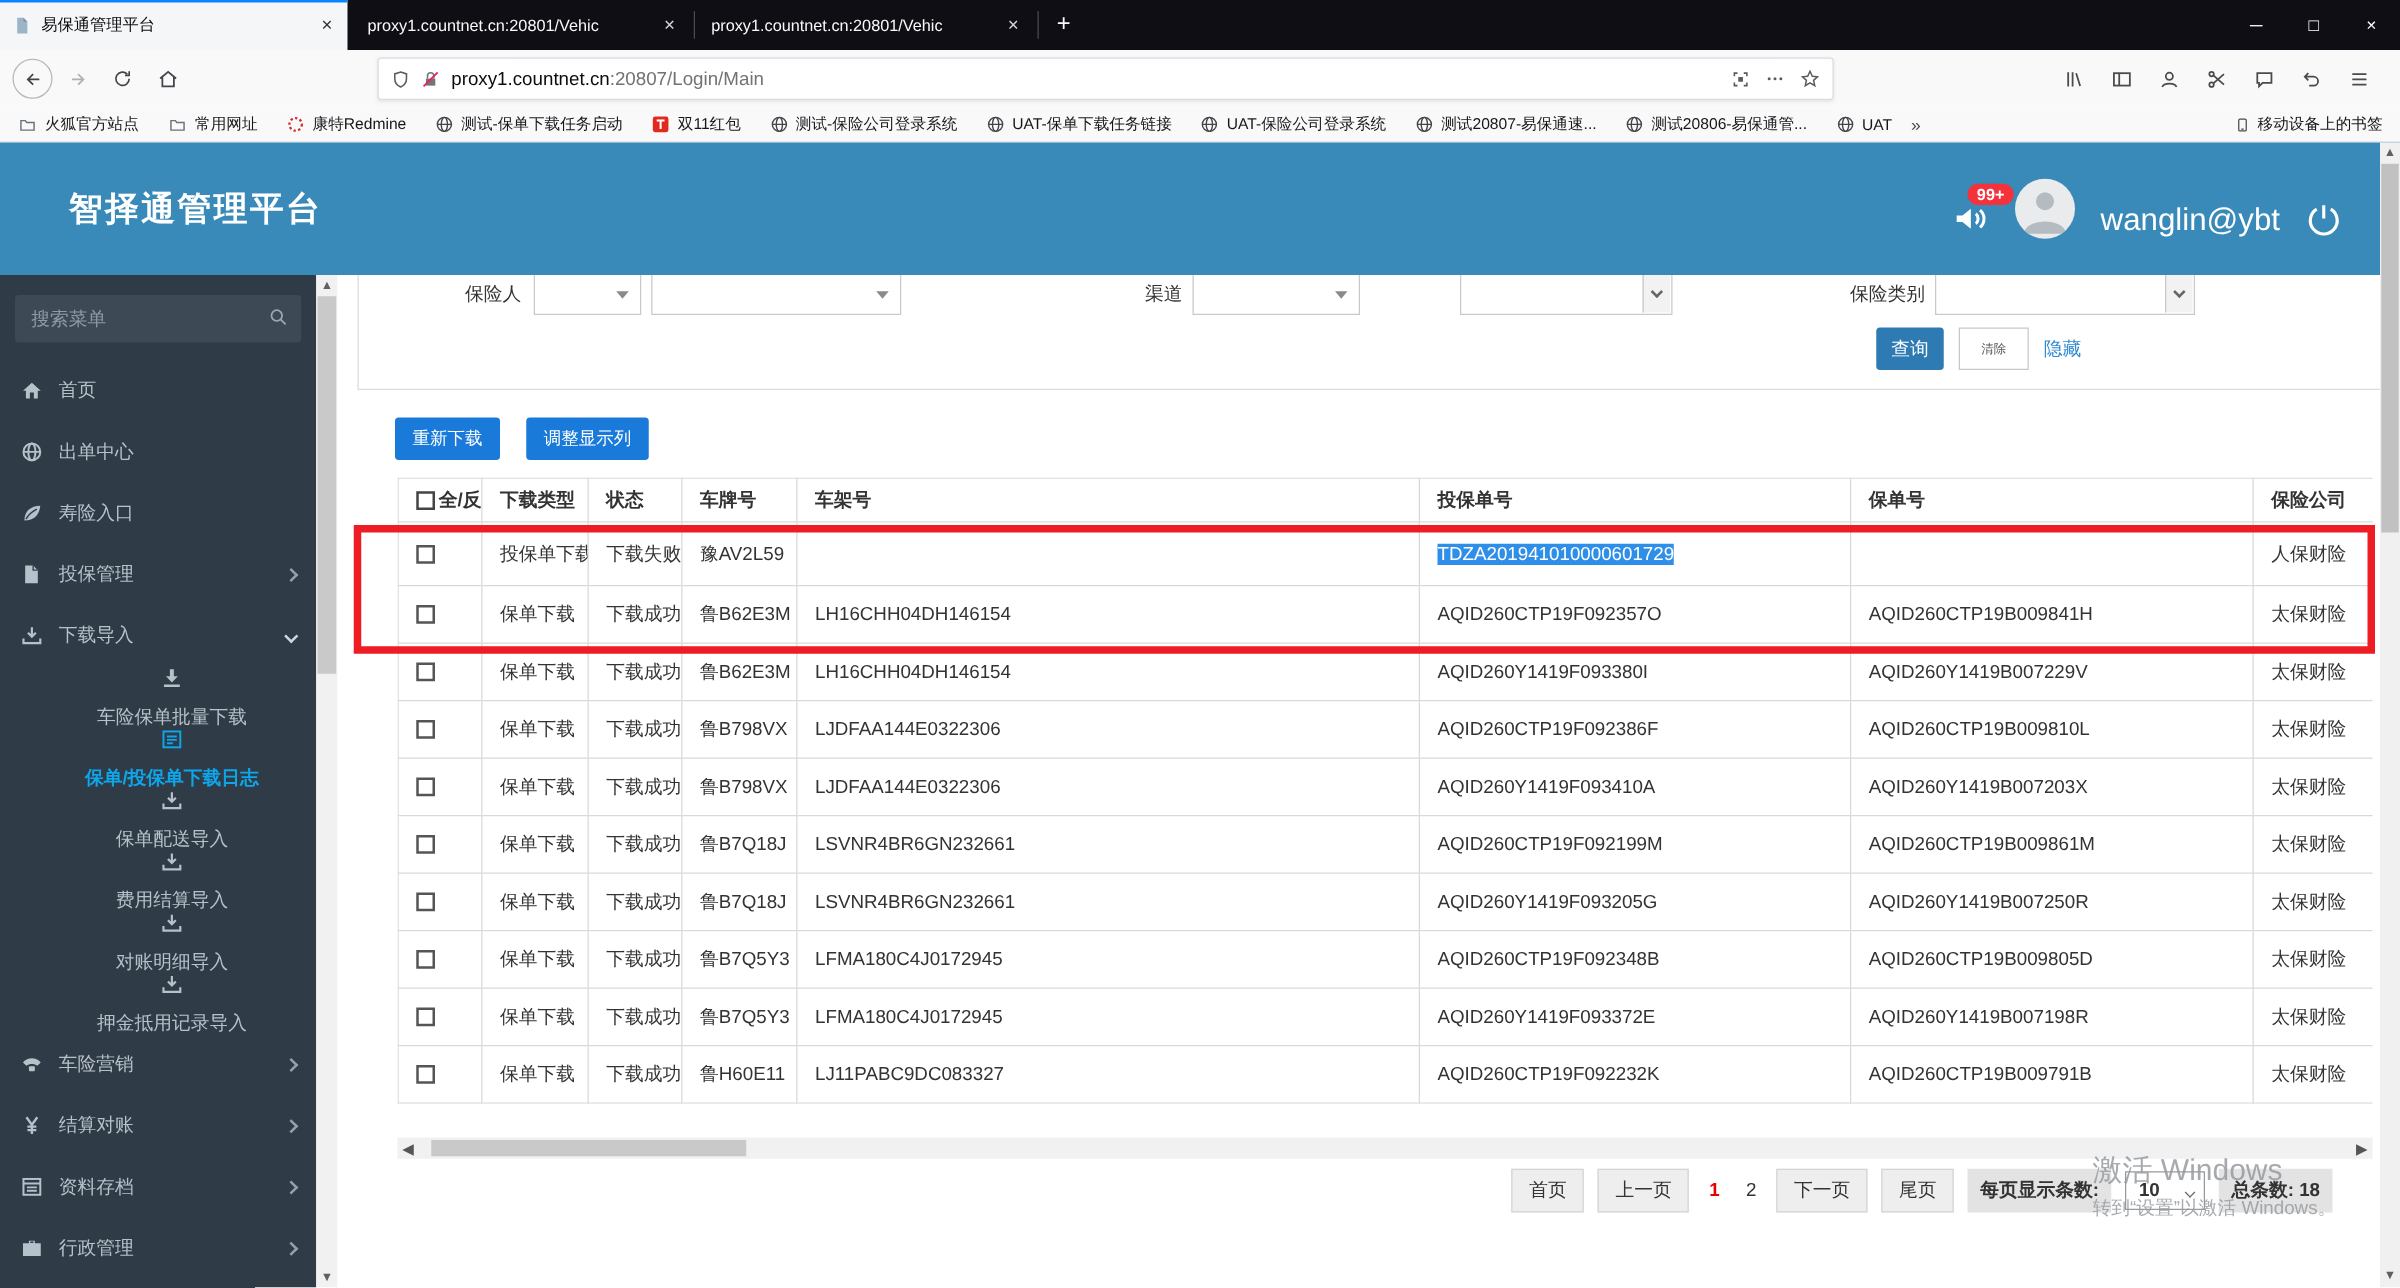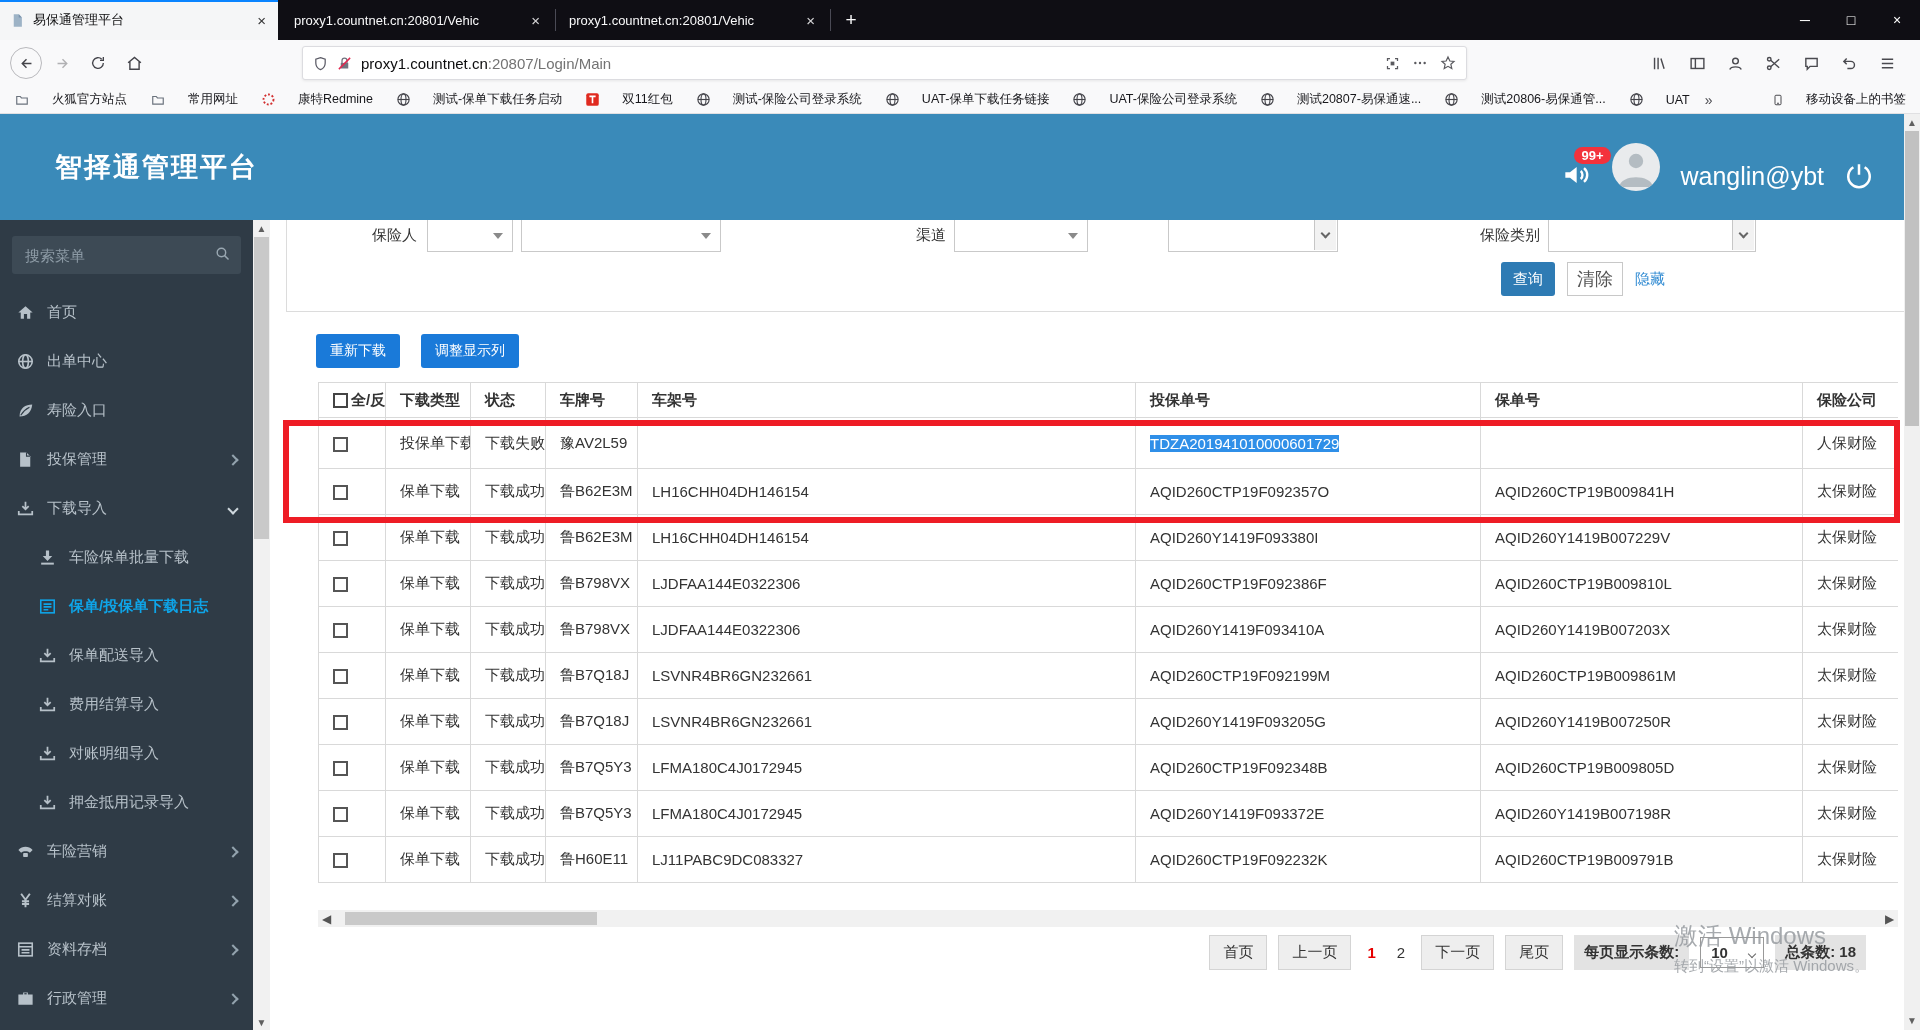--- a/index.html
+++ b/index.html
@@ -22,21 +22,21 @@
   .nav-ic { width:32px; height:32px; display:flex; align-items:center; justify-content:center; color:#44444a; margin-right:4px; }
   .nav-ic.circle { border:1px solid #b9b9bd; border-radius:50%; }
   .nav-ic.dis { color:#b1b1b3; }
   .urlbar { margin-left:148px; width:1165px; height:34px; background:#fff; border:1px solid #dcdce0; border-radius:3px; display:flex; align-items:center; padding:0 10px; gap:9px; box-shadow:0 1px 3px rgba(0,0,0,.08); }
   .urltext { font-size:15px; color:#737373; flex:1; }
   .urltext b { color:#0c0c0d; font-weight:normal; }
   .url-right { display:flex; align-items:center; gap:12px; color:#5a5a5f; }
   .tools { margin-left:auto; display:flex; align-items:center; gap:21px; color:#4a4a4f; padding-right:14px; }
 
   .bmbar { height:28px; background:#f9f9fa; border-bottom:1px solid #e0e0e2; display:flex; align-items:center; padding:0 14px; gap:23px; font-size:12.5px; color:#17171b; flex:none; }
-  .bm { display:flex; align-items:center; gap:22px; white-space:nowrap; }
+  .bm { display:flex; align-items:center; gap:6px; white-space:nowrap; }
   .bm-ovf { color:#4a4a4f; font-size:14px; margin-left:-8px; }
   .bm.mobile { margin-left:auto; }
 
   
   .apphdr { height:106px; background:#3a8ab9; display:flex; align-items:center; padding:0 0 0 55px; flex:none; }
   .apphdr .apptitle { color:#fff; font-size:27px; font-weight:bold; letter-spacing:2px; }
   .hdr-right { margin-left:auto; display:flex; align-items:flex-end; gap:20px; margin-right:46px; }
   .bellwrap { position:relative; color:#fff; }
   .badge { position:absolute; top:-12px; left:14px; background:#f3323c; color:#fff; font-size:13px; font-weight:bold; padding:1px 7px; border-radius:10px; }
   .avatar { width:48px; height:48px; border-radius:50%; background:#e9ebed; display:flex; align-items:center; justify-content:center; color:#b4bcc2; overflow:hidden; }
@@ -44,21 +44,21 @@
   .power { color:#fff; }
 
   
   .appbody { flex:1; display:flex; min-height:0; }
   .sidebar { width:253px; background:#2f3b46; color:#b7c1c9; font-size:15px; flex:none; }
   .sb-search { margin:16px 12px 14px; position:relative; }
   .sb-search input { width:100%; height:38px; background:#3d4a55; border:0; border-radius:3px; color:#5eead4; font-size:15px; padding:0 36px 0 13px; font-family:inherit; }
   .sb-search input::placeholder { color:#8d9ba6; }
   .sb-search .mag { position:absolute; right:10px; top:9px; color:#9aa8b2; }
   .mi { height:49px; display:flex; align-items:center; gap:12px; padding:0 16px; }
-  .mi.sub { padding-left:38px; }
+  .mi.sub { padding-left:38px;flex-direction:column; }
   .mi.active { color:#0ea5e9; font-weight:bold; }
   .mi .ic { width:19px; height:19px; flex:none; display:flex; align-items:center; }
   .mi .chev { margin-left:auto; width:8px; height:8px; display:none; border-right:2px solid #93a3ae; border-bottom:2px solid #93a3ae; }
   .mi .chev.right { display:block; transform:rotate(-45deg); }
   .mi .chev.down  { display:block; transform:rotate(45deg); border-color:#cfd8de; }
 
   .sb-scroll { width:17px; background:#f1f1f1; position:relative; flex:none; font-size:10px; color:#606060; }
   .sb-scroll .arr { height:16px; display:flex; align-items:center; justify-content:center; }
   .sb-scroll .arr.bottom { position:absolute; bottom:0; left:0; right:0; }
   .sb-scroll .thumb { position:absolute; top:17px; left:1px; width:15px; height:302px; background:#c9c9c9; }
@@ -69,21 +69,21 @@
   .fpanel { margin-top:-14px; margin-right:6px; border:1px solid #dcdcdc; padding:10px 0 14px; background:#fff; }
   .frow { display:flex; align-items:center; height:36px; font-size:15px; color:#333; }
   .frow + .frow { margin-top:8px; }
   .flabel { text-align:right; flex:none; }
   .sel, .tin { height:34px; background:#fff; border:1px solid #c9c9c9; position:relative; flex:none; }
   .sel .tri { position:absolute; right:9px; top:14px; width:0; height:0; border-left:5px solid transparent; border-right:5px solid transparent; border-top:6px solid #8a8a8a; }
   .sel.ie .iebtn { position:absolute; right:1px; top:1px; bottom:1px; width:22px; background:#f2f2f2; border-left:1px solid #c6c6c6; display:flex; align-items:center; justify-content:center; }
   .sel.ie .iebtn i { width:7px; height:7px; border-right:2px solid #666; border-bottom:2px solid #666; transform:rotate(45deg); margin-top:-4px; }
   .fbtns { justify-content:flex-end; padding-right:248px; }
   .btn-q { width:54px; height:34px; background:#2e7bb4; color:#fff; border:0; font-size:15px; font-family:inherit; border-radius:3px; }
-  .btn-c { width:56px; height:34px; background:#fff; color:#555; border:1px solid #c8c8c8; font-size:18px; font-family:inherit; margin-left:12px; }
+  .btn-c { width:56px; height:34px; background:#fff; color:#555; border:1px solid #c8c8c8; font-size:10px; font-family:inherit; margin-left:12px; }
   .lnk-h { color:#2f8ad2; font-size:15px; margin-left:12px; text-decoration:none; }
 
   
   .actions { margin-top:22px; margin-left:30px; display:flex; gap:21px; }
   .btn-blue { height:34px; padding:0 14px; background:#1a7ad9; color:#fff; border:0; border-radius:3px; font-size:14px; font-family:inherit; }
 
   
   .redbox { position:absolute; left:13px; top:200px; width:1617px; height:103px; border:6px solid #ee1c25; z-index:6; pointer-events:none; }
 
   

